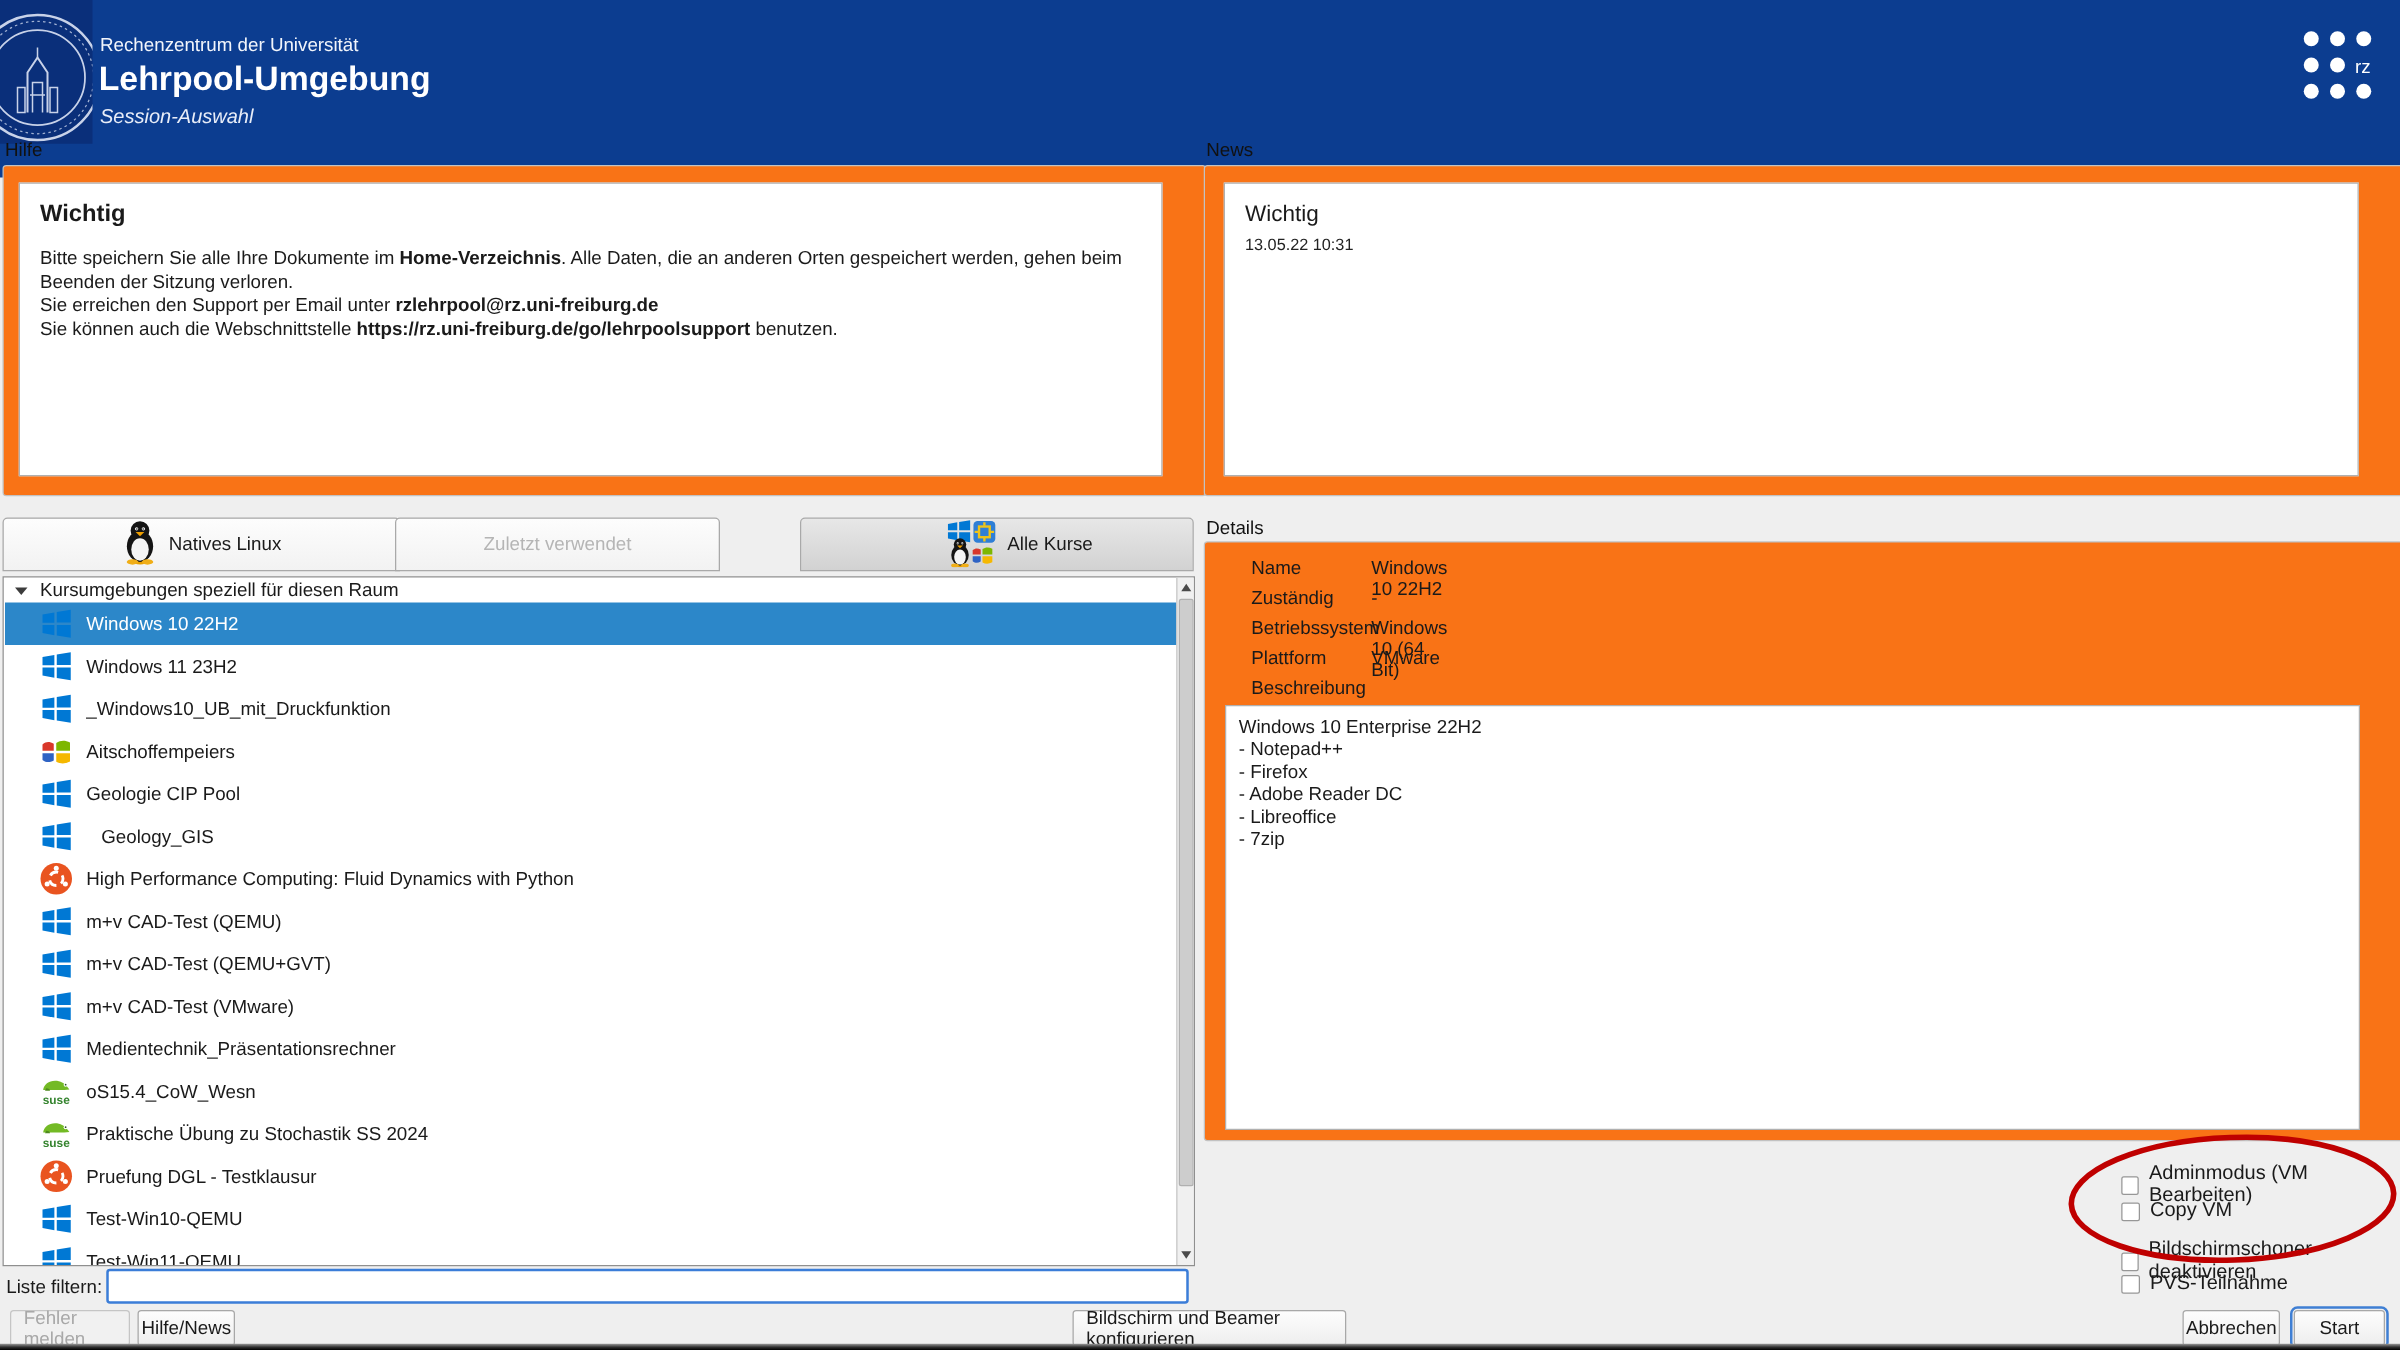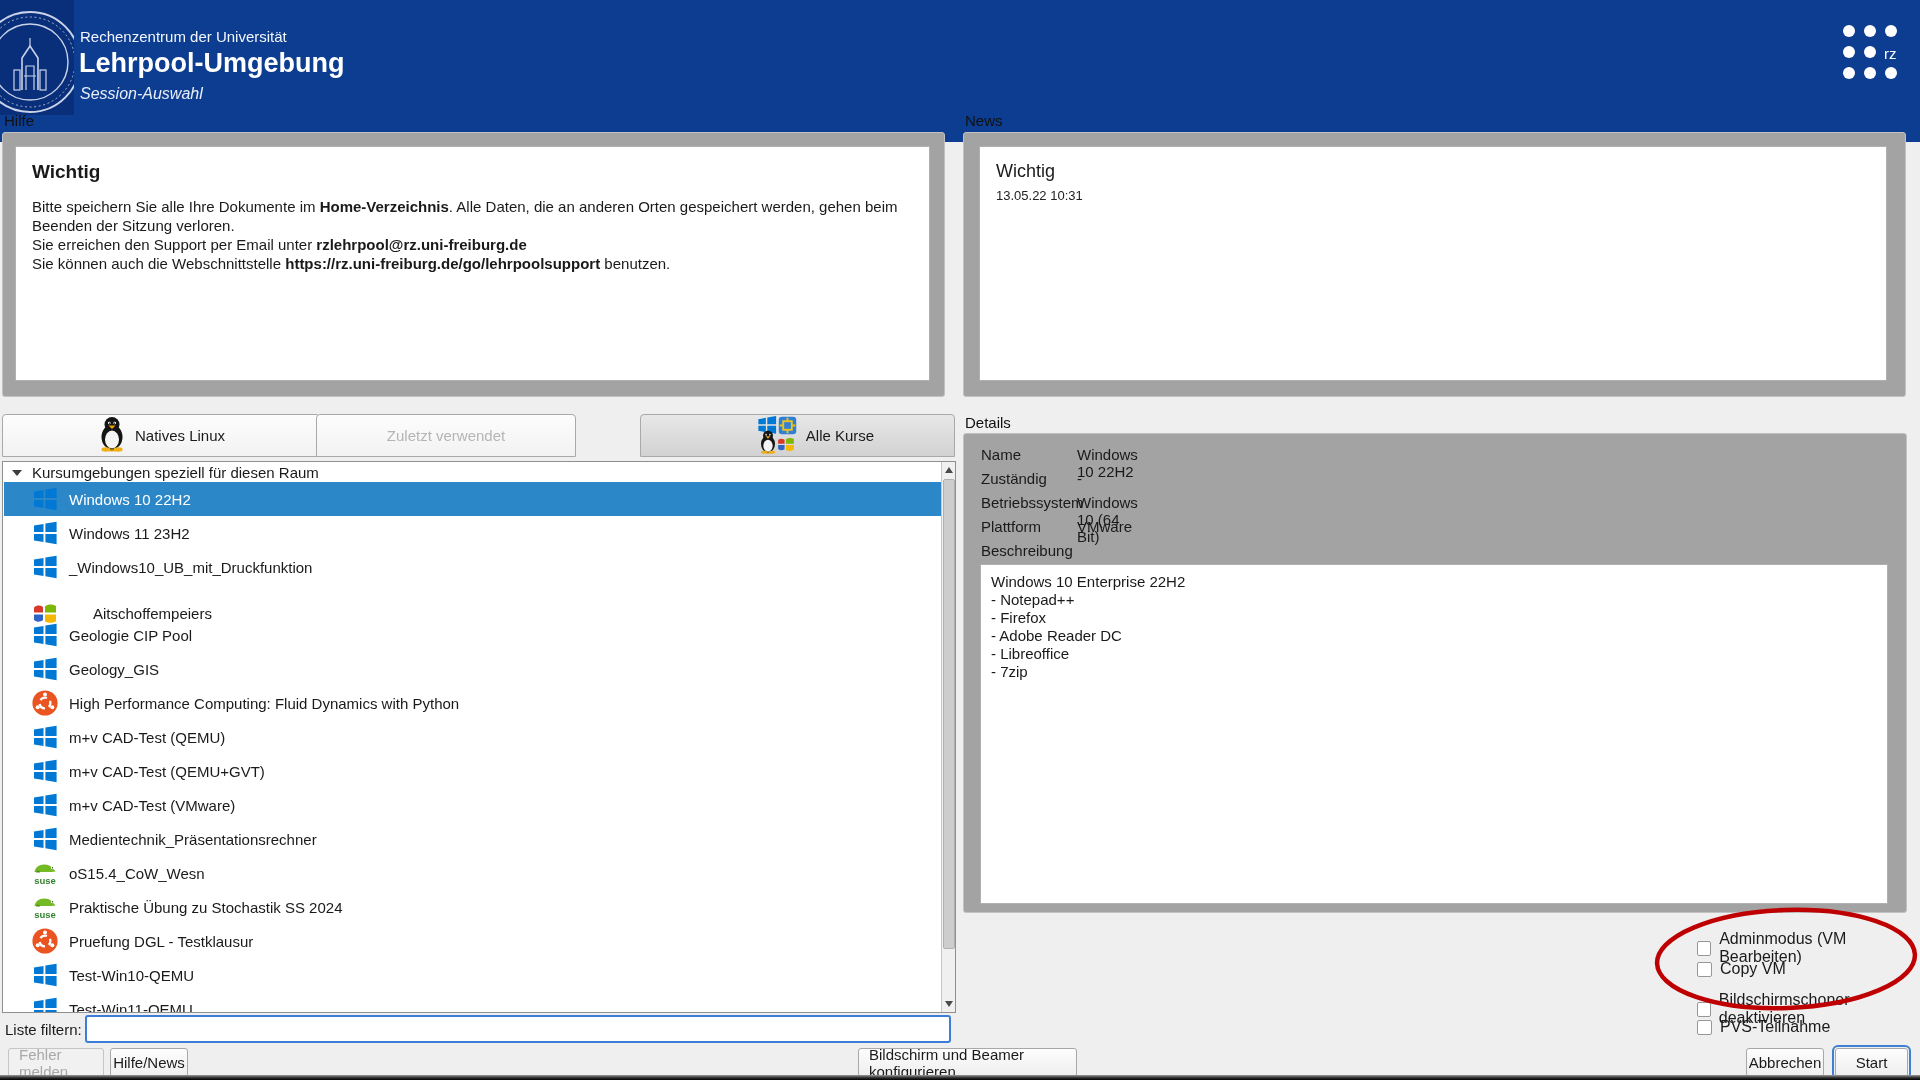--- a/index.html
+++ b/index.html
@@ -10,21 +10,21 @@
   .seal-tile{position:absolute;left:0;top:0;width:74px;height:115px;background:#0a2f7a;overflow:hidden;}
   .seal-tile svg{position:absolute;left:-22px;top:6px;}
   .hdr-org{position:absolute;left:80px;top:28px;font-size:15px;color:#f2f5fb;}
   .hdr-title{position:absolute;left:79px;top:48px;font-size:27px;font-weight:bold;color:#ffffff;}
   .hdr-sub{position:absolute;left:80px;top:85px;font-size:16px;font-style:italic;color:#e8edf8;}
   .rz{position:absolute;left:1843px;top:25px;width:60px;height:58px;}
   .rz .dot{position:absolute;width:12px;height:12px;border-radius:50%;background:#ffffff;}
   .rz .rz-text{position:absolute;font-size:15px;font-weight:normal;color:#ffffff;}
   
   .gb-label{position:absolute;font-size:15px;color:#111;}
-  .groupbox{position:absolute;background:#a3a3a3;border:1px solid #c2c2c2;border-radius:3px;}
+  .groupbox{position:absolute;background:#f97316;border:1px solid #c2c2c2;border-radius:3px;padding-left:20px;}
   .innerwhite{position:absolute;background:#ffffff;border:1px solid #b0b0b0;}
   .help-head{font-size:19px;font-weight:bold;margin:0 0 14px 0;}
   .help-p{font-size:15px;line-height:19px;margin:0;width:900px;}
   .news-title{font-size:18px;margin:0 0 6px 0;}
   .news-ts{font-size:13px;color:#222;margin:0;}
   
   .tab{position:absolute;top:414px;height:43px;border:1px solid #a9a9a9;border-radius:4px 4px 0 0;
        box-sizing:border-box;display:flex;align-items:center;justify-content:center;gap:8px;
        font-size:15px;background:linear-gradient(#fdfdfd,#f2f2f2);}
   .tab.selected{background:linear-gradient(#e7e7e7,#d2d2d2);padding-left:37px;}
@@ -200,38 +200,38 @@
           <span>Windows 11 23H2</span>
         </div>
         <div class="lrow" style="top: 88px;">
           <span class="licon"><svg width="28" height="28" viewBox="0 0 28 28">
               <g fill="#0078d4">
                 <path d="M3 6.6l9.5-1.7v8.2H3zM14.4 4.6L25.6 2.7V13H14.4zM3 14.9h9.5v8.2L3 21.4zM14.4 14.9h11.2v10.3l-11.2-1.9z"></path>
               </g>
             </svg></span>
           <span>_Windows10_UB_mit_Druckfunktion</span>
         </div>
-        <div class="lrow" style="top: 134px; gap: 24px;">
+        <div class="lrow" style="top: 122px;">
           <span class="licon"><svg width="28" height="28" viewBox="0 0 28 28">
               <path d="M3 8.5c3-2.4 5.5-2.4 9-.6v5.6H3z" fill="#d9372a"></path>
               <path d="M14 7.4c3.5-2.3 7-2.3 11-.4v6.5H14z" fill="#7db700"></path>
               <path d="M3 15.5h9v5.8c-3.5 1.9-6 1.9-9-.4z" fill="#2f63c4"></path>
               <path d="M14 15.5h11v6.7c-4 2-7.5 2-11 .2z" fill="#f5b800"></path>
             </svg></span>
           <span>Aitschoffempeiers</span>
         </div>
         <div class="lrow" style="top: 156px;">
           <span class="licon"><svg width="28" height="28" viewBox="0 0 28 28">
               <g fill="#0078d4">
                 <path d="M3 6.6l9.5-1.7v8.2H3zM14.4 4.6L25.6 2.7V13H14.4zM3 14.9h9.5v8.2L3 21.4zM14.4 14.9h11.2v10.3l-11.2-1.9z"></path>
               </g>
             </svg></span>
           <span>Geologie CIP Pool</span>
         </div>
-        <div class="lrow" style="top: 190px;">
+        <div class="lrow" style="top: 190px; gap: 12px;">
           <span class="licon"><svg width="28" height="28" viewBox="0 0 28 28">
               <g fill="#0078d4">
                 <path d="M3 6.6l9.5-1.7v8.2H3zM14.4 4.6L25.6 2.7V13H14.4zM3 14.9h9.5v8.2L3 21.4zM14.4 14.9h11.2v10.3l-11.2-1.9z"></path>
               </g>
             </svg></span>
           <span>Geology_GIS</span>
         </div>
         <div class="lrow" style="top: 224px;">
           <span class="licon"><svg width="28" height="28" viewBox="0 0 28 28">
               <circle cx="14" cy="14" r="12.6" fill="#e95420"></circle>

